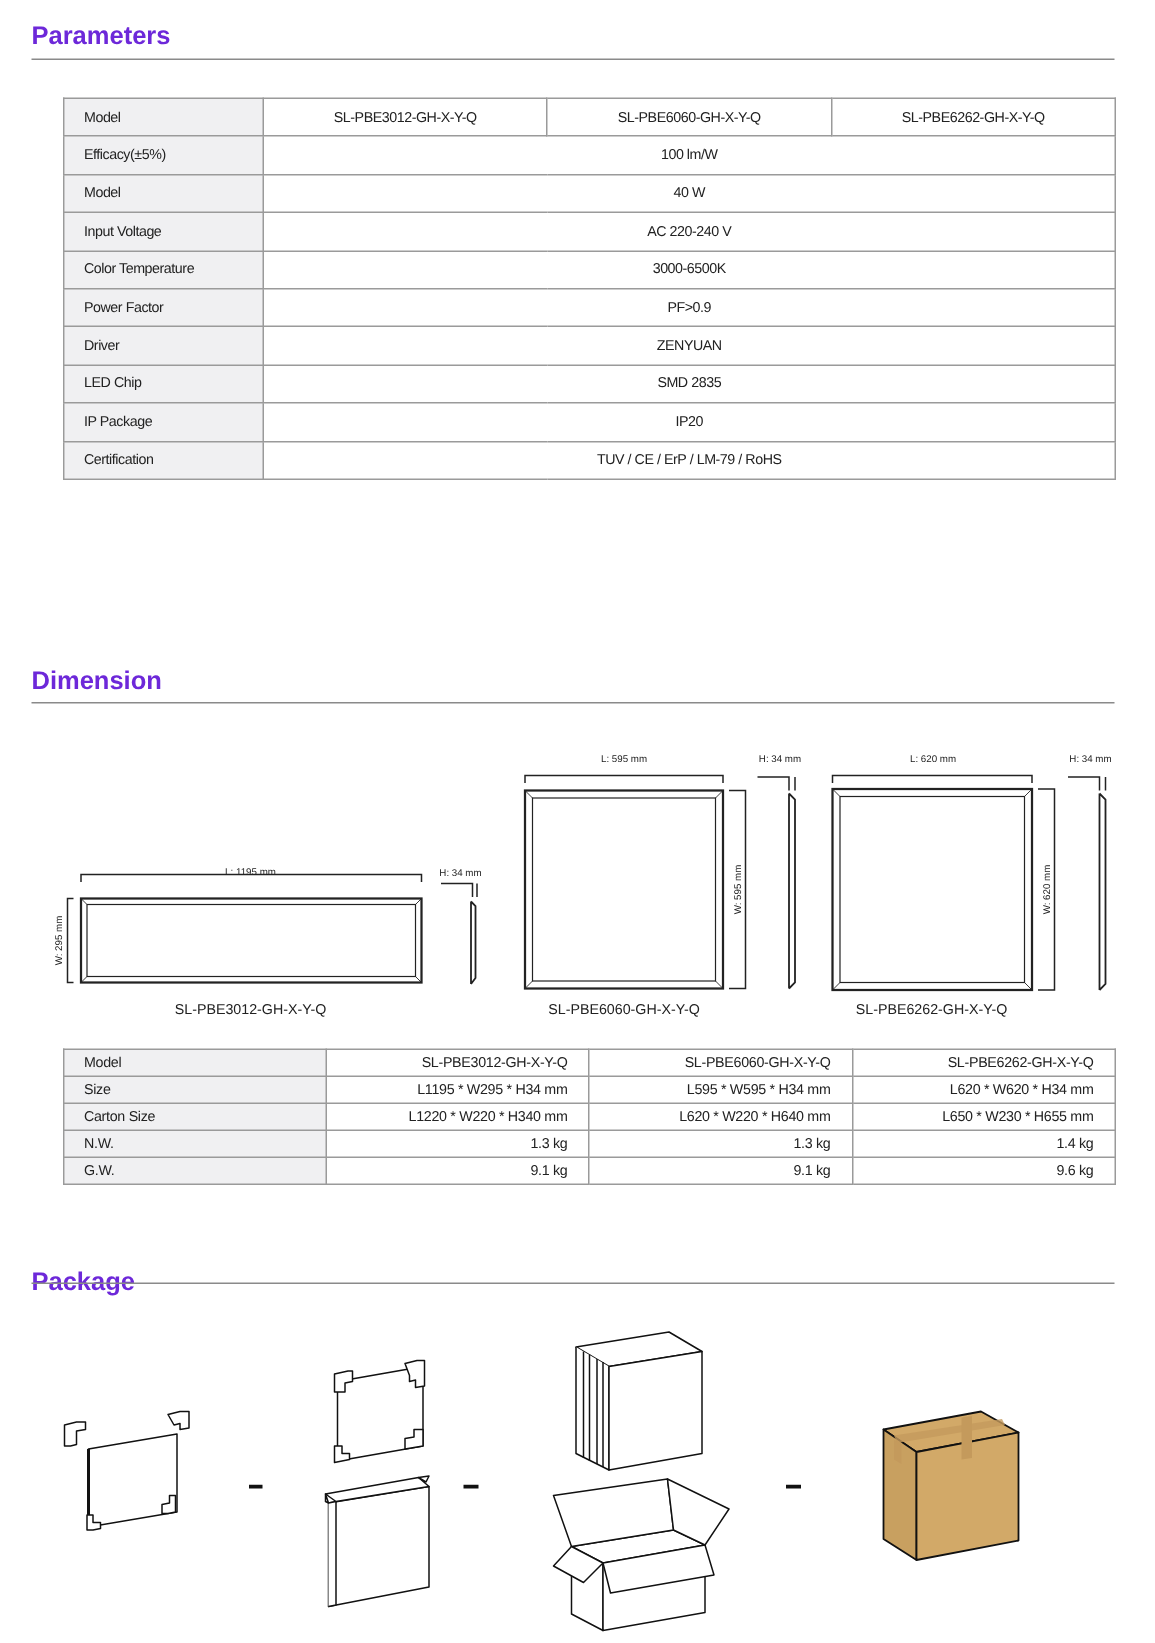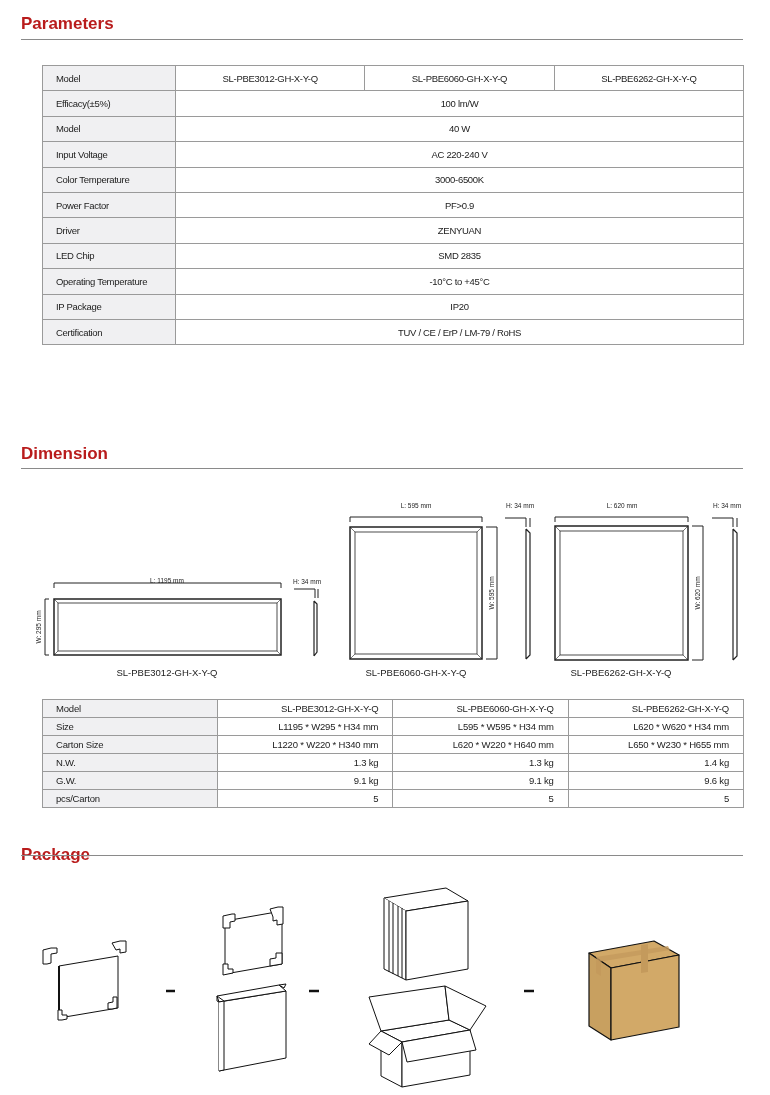--- a/index.html
+++ b/index.html
@@ -1,21 +1,21 @@
 <!DOCTYPE html>
 <html><head>
   <meta charset="utf-8">
   <style>
     * { box-sizing: border-box; margin: 0; padding: 0; }
     html, body { width: 770px; height: 1095px; background: #ffffff; overflow: hidden; }
     body { font-family: "Liberation Sans", sans-serif; color: #222; position: relative; }
 
     .section-title {
       position: absolute; left: 21px;
-      font-size: 17px; font-weight: bold; color: #b91c1c;
+      font-size: 17px; font-weight: bold; color: #6d28d9;
       font-family: "Liberation Sans", sans-serif;
     }
     .section-rule {
       position: absolute; left: 21px; width: 722px; height: 1px; background: #8a8a8a;
     }
 
     
     table.params {
       position: absolute; left: 42px; top: 65px; width: 702px;
       border-collapse: collapse; table-layout: fixed;
@@ -82,24 +82,20 @@
       </tr>
   <tr>
         <td class="label">Driver</td>
         <td class="val" colspan="3">ZENYUAN</td>
       </tr>
   <tr>
         <td class="label">LED Chip</td>
         <td class="val" colspan="3">SMD 2835</td>
       </tr>
   <tr>
-        <td class="label">Operating Temperature</td>
-        <td class="val" colspan="3">-10°C to +45°C</td>
-      </tr>
-  <tr>
         <td class="label">IP Package</td>
         <td class="val" colspan="3">IP20</td>
       </tr>
   <tr>
         <td class="label">Certification</td>
         <td class="val" colspan="3">TUV / CE / ErP / LM-79 / RoHS</td>
       </tr>
 </tbody>
   </table>
 
@@ -183,26 +179,20 @@
         <td class="label">N.W.</td>
         <td class="val">1.3 kg</td>
         <td class="val">1.3 kg</td>
         <td class="val">1.4 kg</td>
       </tr>
   <tr>
         <td class="label">G.W.</td>
         <td class="val">9.1 kg</td>
         <td class="val">9.1 kg</td>
         <td class="val">9.6 kg</td>
-      </tr>
-  <tr>
-        <td class="label">pcs/Carton</td>
-        <td class="val">5</td>
-        <td class="val">5</td>
-        <td class="val">5</td>
       </tr>
 </tbody>
   </table>
 
 <div class="section-title" style="top:832px;margin-top:13px;">Package</div>
 <div class="section-rule" style="top:855px;"></div>
 
 <svg class="pkg-svg" viewBox="0 0 770 215">
   <g stroke="#111" stroke-width="1" fill="#fff" stroke-linejoin="round">
 

